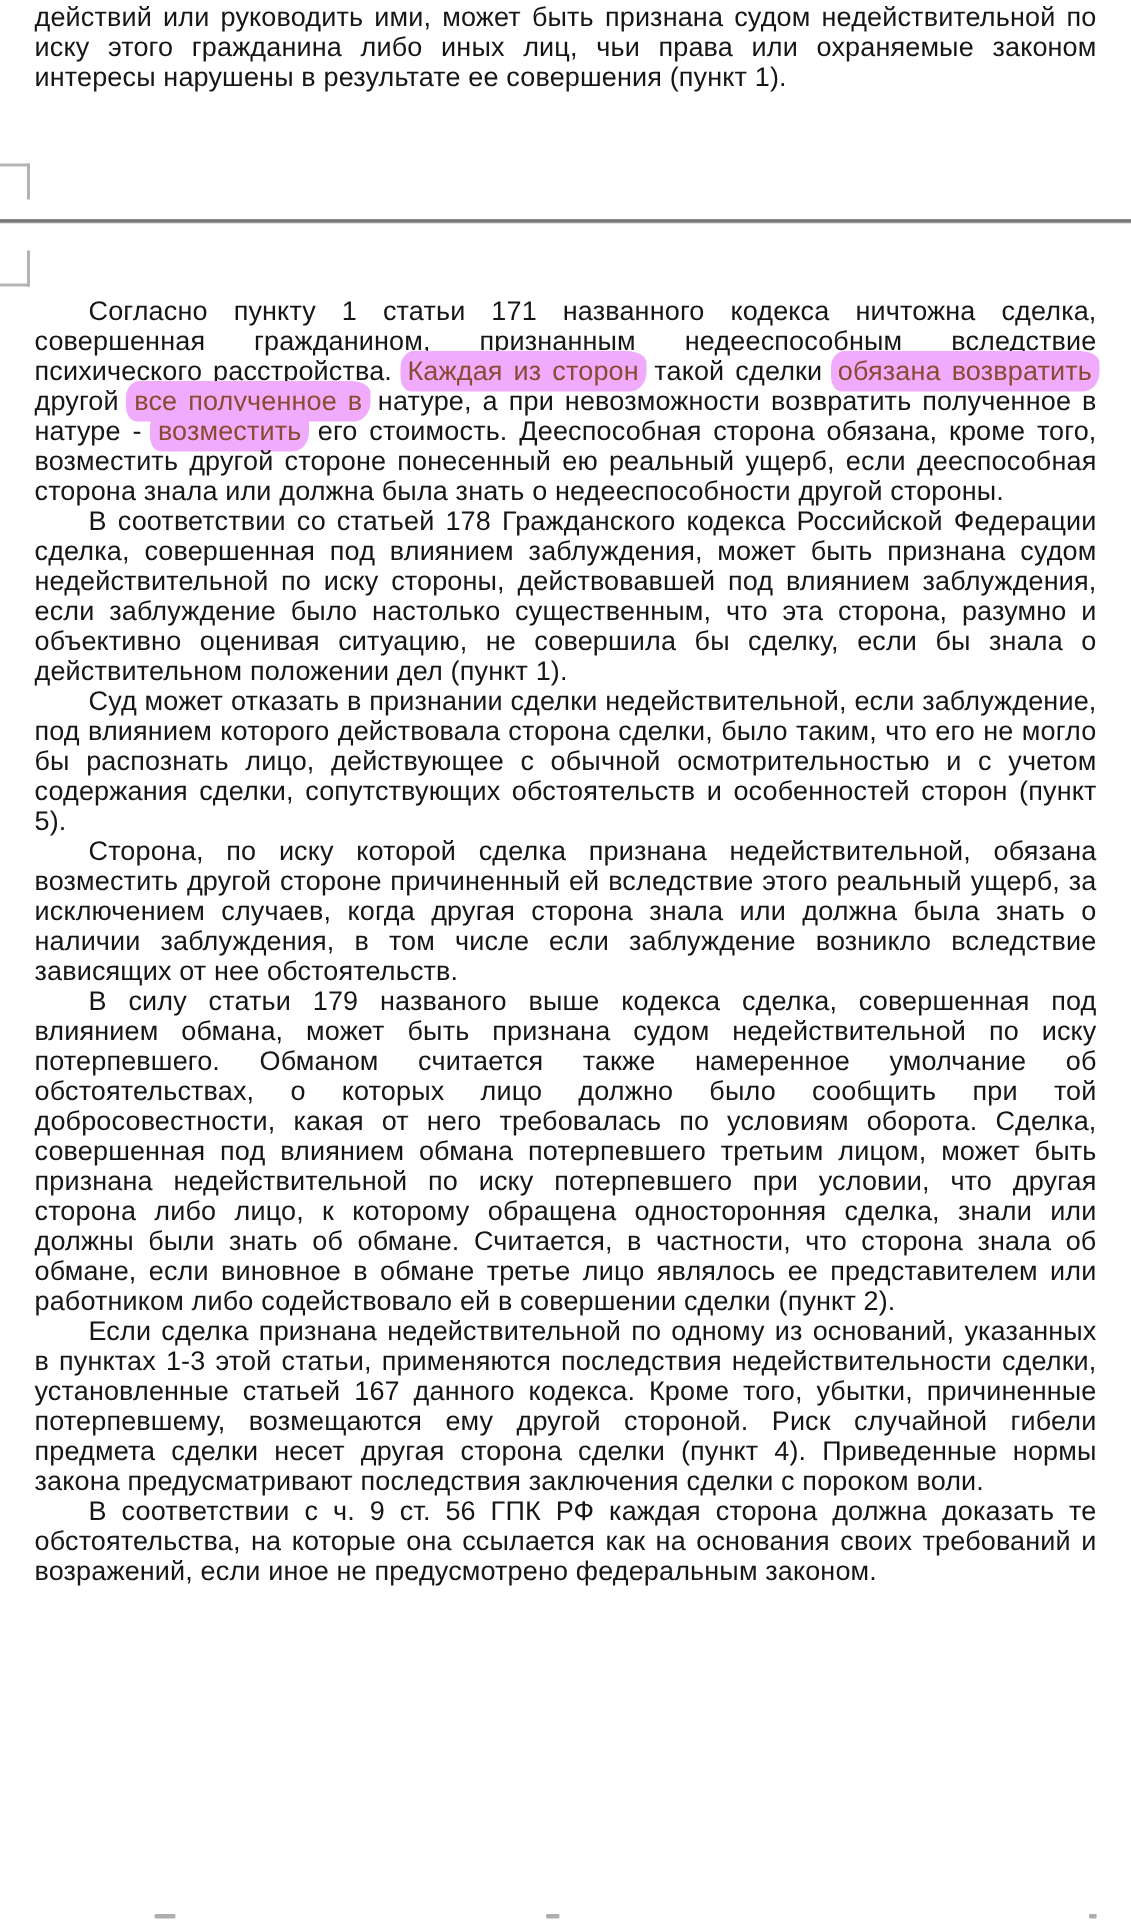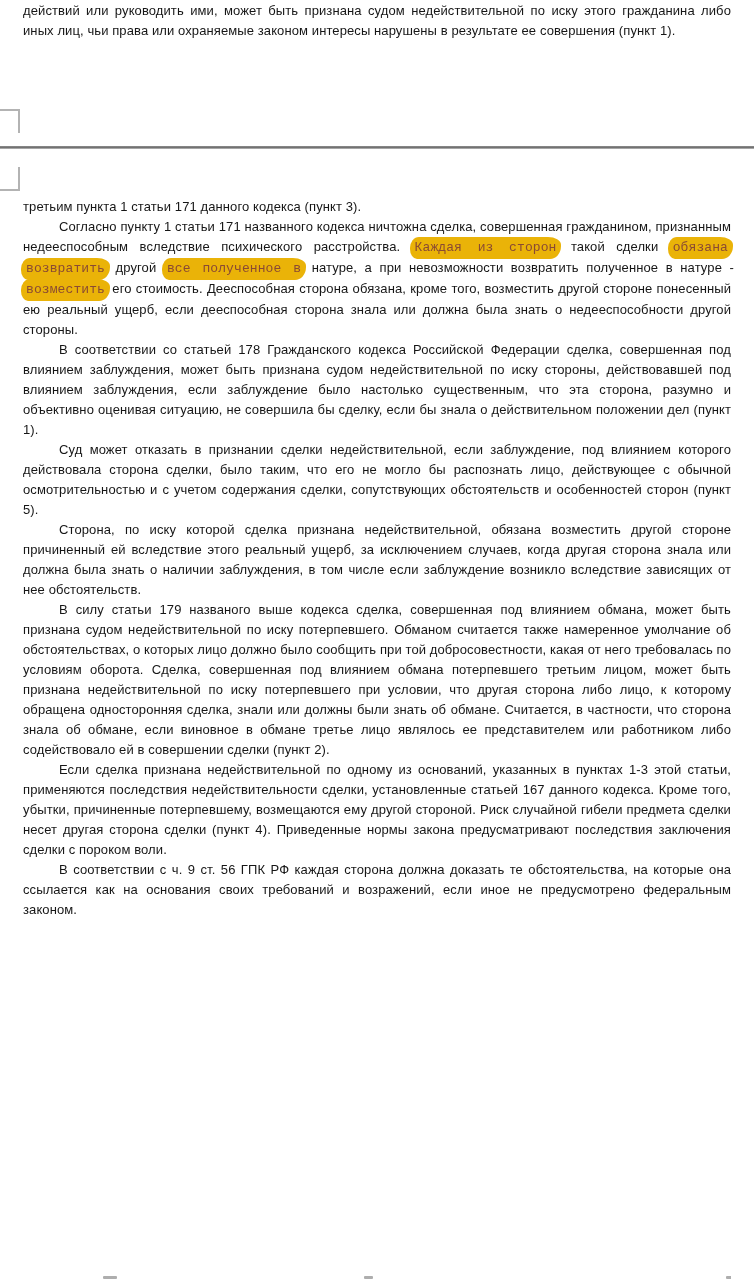--- a/index.html
+++ b/index.html
@@ -15,38 +15,37 @@
     width: 754px;
     height: 1280px;
     background: #ffffff;
     font-family: "Liberation Sans", "DejaVu Sans", sans-serif;
     color: #161616;
   }
   .text-col {
     position: absolute;
     left: 23px;
     width: 708px;
-    font-size: 13px;
+    font-size: 18px;
     line-height: 20px;
     text-align: justify;
     letter-spacing: 0.1px;
     color: #161616;
   }
   #prev-page-block { top: 1px; }
   #current-page-block { top: 197px; }
   p.para { margin: 0; padding: 0; }
   p.para.indent { text-indent: 36px; }
   mark.hl {
-    background: #eab308;
+    background: #f0abfc;
     color: #8a4a33;
     padding: 3px 5px 4px 5px;
     margin: 0 -2px;
     border-radius: 9px 13px 11px 7px / 11px 8px 13px 10px;
     box-decoration-break: clone;
-    font-family: Liberation Mono, monospace;
     -webkit-box-decoration-break: clone;
   }
   
   #page-separator {
     position: absolute;
     top: 146px;
     left: 0;
     width: 754px;
     height: 3px;
     background: linear-gradient(180deg, #8e8e8e 0%, #6f6f6f 55%, #c6c6c6 100%);
@@ -94,21 +93,20 @@
 
   <div id="prev-page-block" class="text-col">
       <p class="para"><span>действий или руководить ими, может быть признана судом недействительной по иску этого гражданина либо иных лиц, чьи права или охраняемые законом интересы нарушены в результате ее совершения (пункт 1).</span></p>
     </div>
 
   <div id="page1-corner" class="page-corner"></div>
   <div id="page-separator"></div>
   <div id="page2-corner" class="page-corner"></div>
 
   <div id="current-page-block" class="text-col">
-      <p class="para"><span>третьим пункта 1 статьи 171 данного кодекса (пункт 3).</span></p>
       <p class="para indent"><span>Согласно пункту 1 статьи 171 названного кодекса ничтожна сделка, совершенная гражданином, признанным недееспособным вследствие психического расстройства. </span><mark class="hl">Каждая из сторон</mark><span> такой сделки </span><mark class="hl">обязана возвратить</mark><span> другой </span><mark class="hl">все полученное в</mark><span> натуре, а при невозможности возвратить полученное в натуре - </span><mark class="hl">возместить</mark><span> его стоимость. Дееспособная сторона обязана, кроме того, возместить другой стороне понесенный ею реальный ущерб, если дееспособная сторона знала или должна была знать о недееспособности другой стороны.</span></p>
       <p class="para indent"><span>В соответствии со статьей 178 Гражданского кодекса Российской Федерации сделка, совершенная под влиянием заблуждения, может быть признана судом недействительной по иску стороны, действовавшей под влиянием заблуждения, если заблуждение было настолько существенным, что эта сторона, разумно и объективно оценивая ситуацию, не совершила бы сделку, если бы знала о действительном положении дел (пункт 1).</span></p>
       <p class="para indent"><span>Суд может отказать в признании сделки недействительной, если заблуждение, под влиянием которого действовала сторона сделки, было таким, что его не могло бы распознать лицо, действующее с обычной осмотрительностью и с учетом содержания сделки, сопутствующих обстоятельств и особенностей сторон (пункт 5).</span></p>
       <p class="para indent"><span>Сторона, по иску которой сделка признана недействительной, обязана возместить другой стороне причиненный ей вследствие этого реальный ущерб, за исключением случаев, когда другая сторона знала или должна была знать о наличии заблуждения, в том числе если заблуждение возникло вследствие зависящих от нее обстоятельств.</span></p>
       <p class="para indent"><span>В силу статьи 179 названого выше кодекса сделка, совершенная под влиянием обмана, может быть признана судом недействительной по иску потерпевшего. Обманом считается также намеренное умолчание об обстоятельствах, о которых лицо должно было сообщить при той добросовестности, какая от него требовалась по условиям оборота. Сделка, совершенная под влиянием обмана потерпевшего третьим лицом, может быть признана недействительной по иску потерпевшего при условии, что другая сторона либо лицо, к которому обращена односторонняя сделка, знали или должны были знать об обмане. Считается, в частности, что сторона знала об обмане, если виновное в обмане третье лицо являлось ее представителем или работником либо содействовало ей в совершении сделки (пункт 2).</span></p>
       <p class="para indent"><span>Если сделка признана недействительной по одному из оснований, указанных в пунктах 1-3 этой статьи, применяются последствия недействительности сделки, установленные статьей 167 данного кодекса. Кроме того, убытки, причиненные потерпевшему, возмещаются ему другой стороной. Риск случайной гибели предмета сделки несет другая сторона сделки (пункт 4). Приведенные нормы закона предусматривают последствия заключения сделки с пороком воли.</span></p>
       <p class="para indent"><span>В соответствии с ч. 9 ст. 56 ГПК РФ каждая сторона должна доказать те обстоятельства, на которые она ссылается как на основания своих требований и возражений, если иное не предусмотрено федеральным законом.</span></p>
     </div>
 
   <div id="clipped-next-line">

